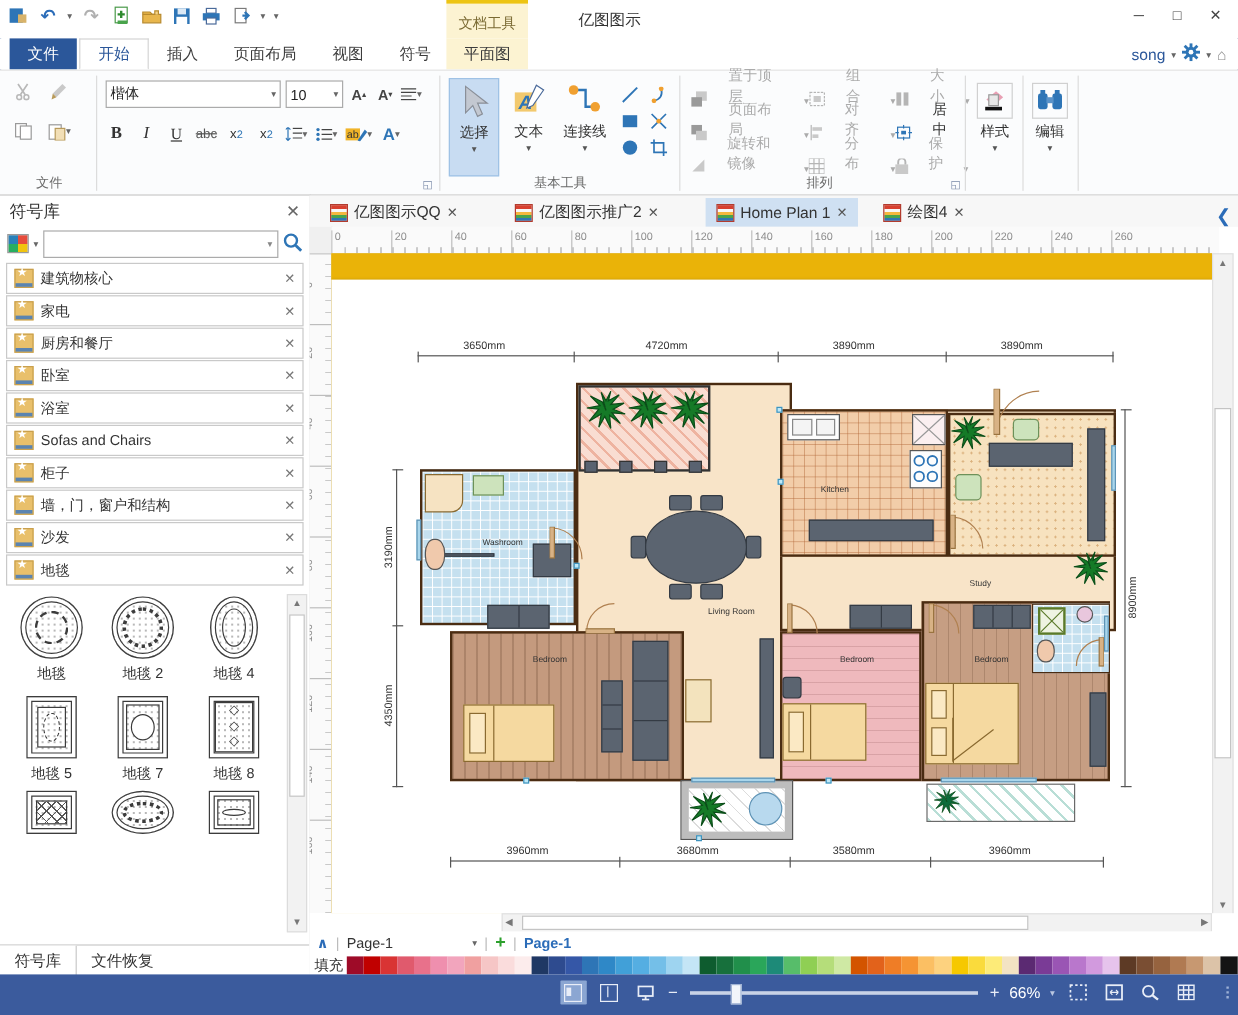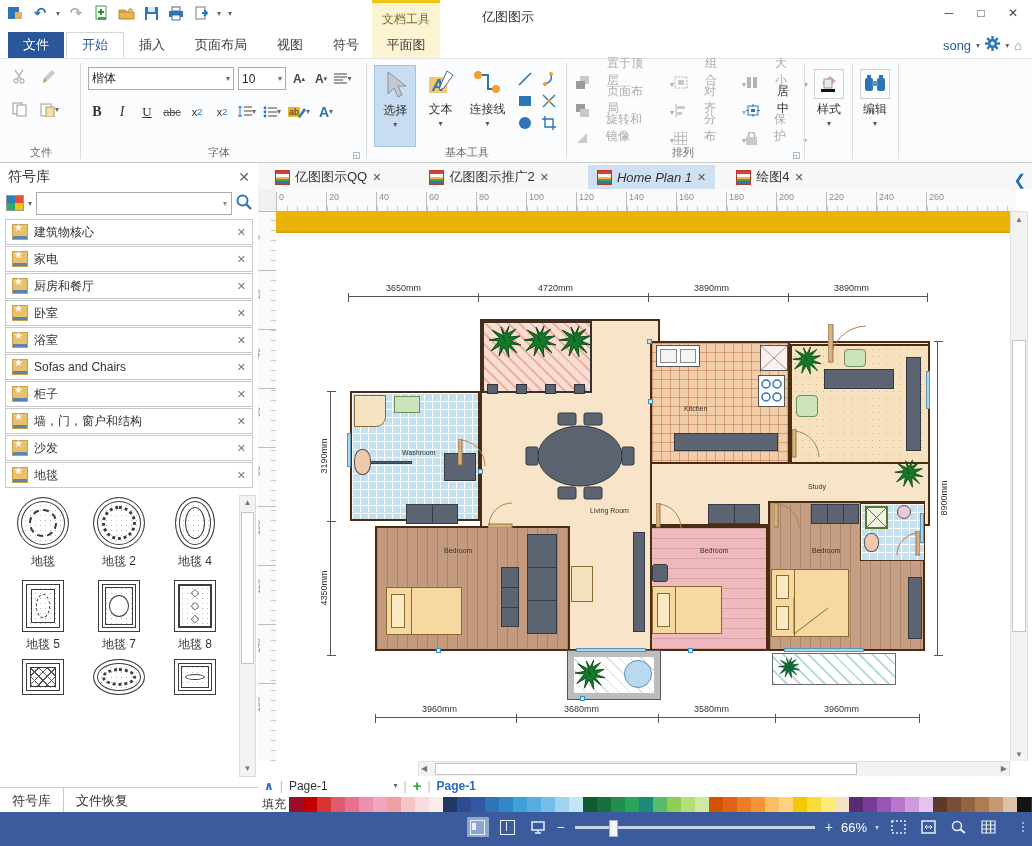--- a/index.html
+++ b/index.html
@@ -89,21 +89,21 @@
   .sb-scroll .dn{bottom:0;}
   .sb-scroll .thumb{position:absolute;left:1px;right:1px;top:16px;height:150px;background:#fff;border:1px solid #c4c4c4;}
   .sb-tabs{position:absolute;bottom:0;left:0;right:0;height:25px;display:flex;border-top:1px solid #c9c9c9;background:#fff;}
   .sb-tab{padding:0 12px;display:flex;align-items:center;font-size:13px;color:#333;}
   .sb-tab.active{border-right:1px solid #c9c9c9;background:#fff;}
 
   
   .docarea{left:258px;top:162px;width:774px;height:650px;background:#fff;border-top:1px solid #c9c9c9;}
   .tabbar{position:absolute;left:0;top:0;right:0;height:26px;background:#f7f7f7;display:flex;align-items:flex-end;}
   .dtab{height:24px;display:flex;align-items:center;gap:5px;padding:0 9px;font-size:13px;color:#333;margin-left:8px;}
-  .dtab.active{background:#cfe0f2;font-style:italic;}
+  .dtab.active{background:#cfe0f2;}
   .dtab .x{color:#555;font-size:11px;}
   .dticon{width:13px;height:13px;border:1px solid #b23b2e;flex:none;
     background:linear-gradient(180deg,#d8402f 0 25%,#f7f7f7 25% 45%,#f4b73f 45% 62%,#49a44c 62% 80%,#2e75b6 80%);}
   .tab-collapse{margin-left:auto;margin-right:6px;color:#2b6cb8;font-weight:bold;font-size:15px;}
   .hruler{position:absolute;left:18px;top:26px;width:740px;height:22px;background:#fafafa;border-bottom:1px solid #cfcfcf;overflow:hidden;
     background-image:repeating-linear-gradient(90deg,#c9c9c9 0 1px,transparent 1px 10px);background-size:100% 5px;background-position:11px bottom;background-repeat:no-repeat;}
   .htick{display:inline-block;width:50px;font-size:9px;color:#8d8d8d;padding-left:2px;box-sizing:border-box;border-left:1px solid #bdbdbd;height:22px;}
   .rcorner{position:absolute;left:0;top:26px;width:18px;height:22px;background:#f0f0f0;border-right:1px solid #cfcfcf;border-bottom:1px solid #cfcfcf;}
   .vruler{position:absolute;left:0;top:48px;width:18px;height:550px;background:#fafafa;border-right:1px solid #cfcfcf;overflow:hidden;
     background-image:repeating-linear-gradient(180deg,#c9c9c9 0 1px,transparent 1px 10px);background-size:5px 100%;background-position:right 9px;background-repeat:no-repeat;}
@@ -340,21 +340,20 @@
         <span class="fbtn">
             <span style="background:#f0b429;color:#333;font-size:9px;padding:0 1px;">ab</span>
             <svg width="9" height="12" style="margin-left:-3px;">
               <path d="M1,11 l6,-9 2,2 -6,8 z" fill="#2e75b6"></path>
             </svg>
             <span class="caret">▾</span>
           </span>
         <span class="fbtn" style="font-weight:bold;color:#2e75b6;font-size:14px;">A<span class="caret" style="color:#666;">▾</span></span>
       </div>
     </div>
-    <div class="glabel" style="left:88px;width:262px;">字体</div>
     <span class="launcher" style="left:352px;">◱</span>
     <div class="rsep" style="left:366px;"></div>
 
     <div class="abs" style="left:374px;top:6px;width:186px;display:flex;gap:4px;">
       <div class="bigbtn active">
         <svg width="26" height="30">
             <path d="M6,2 L6,24 L12,18 L16,27 L20,25 L16,16 L24,16 Z" fill="#c3c8d1" stroke="#8a8f98"></path>
           </svg>
         <span class="blabel">选择</span>
           <span class="dd">▾</span>

